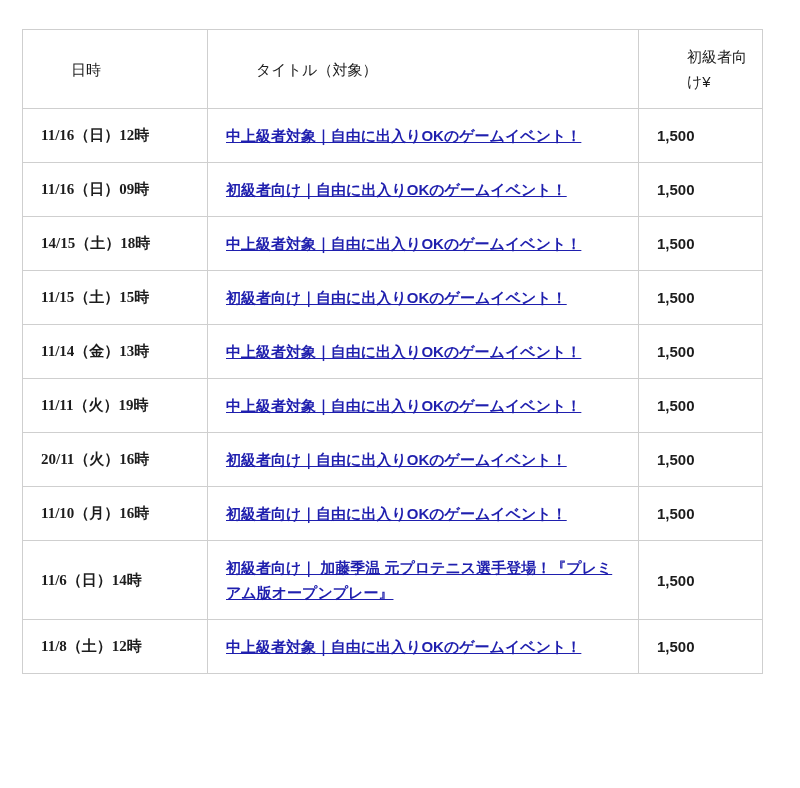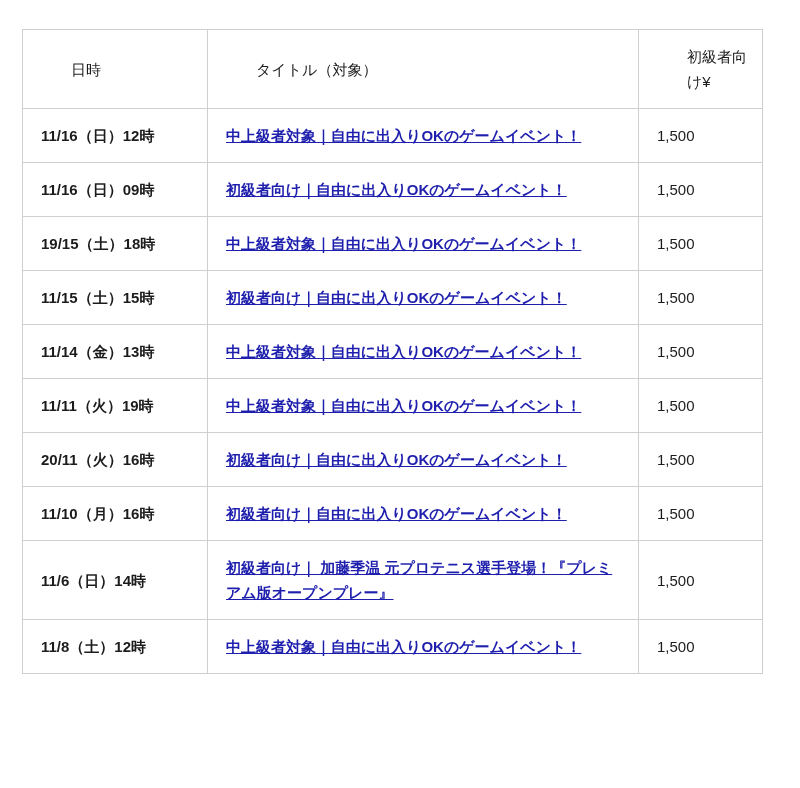--- a/index.html
+++ b/index.html
@@ -43,28 +43,29 @@
     font-weight: 400;
     height: 55px;
     padding-left: 48px;
   }
   table.event-table td {
     height: 54px;
   }
   td.cell-datetime {
     font-weight: 700;
     white-space: nowrap;
+    font-family: Liberation Serif, serif;
   }
   td.cell-title a {
     color: #1f1fae;
     text-decoration: underline;
     font-weight: 700;
   }
   td.cell-price {
-    font-weight: 400;
+    font-weight: 700;
     margin-left: 6px;
   }
 </style>
 </head>
 <body>
 
 <div class="page">
   <table class="event-table">
     <colgroup>
       <col class="c-datetime">
@@ -89,21 +90,21 @@
 
   <tr>
     <td class="cell-datetime">11/16（日）09時</td>
     <td class="cell-title">
       <a href="#">初級者向け｜自由に出入りOKのゲームイベント！</a>
     </td>
     <td class="cell-price">1,500</td>
   </tr>
 
   <tr>
-    <td class="cell-datetime">19/15（土）18時</td>
+    <td class="cell-datetime">14/15（土）18時</td>
     <td class="cell-title">
       <a href="#">中上級者対象｜自由に出入りOKのゲームイベント！</a>
     </td>
     <td class="cell-price">1,500</td>
   </tr>
 
   <tr>
     <td class="cell-datetime">11/15（土）15時</td>
     <td class="cell-title">
       <a href="#">初級者向け｜自由に出入りOKのゲームイベント！</a>

